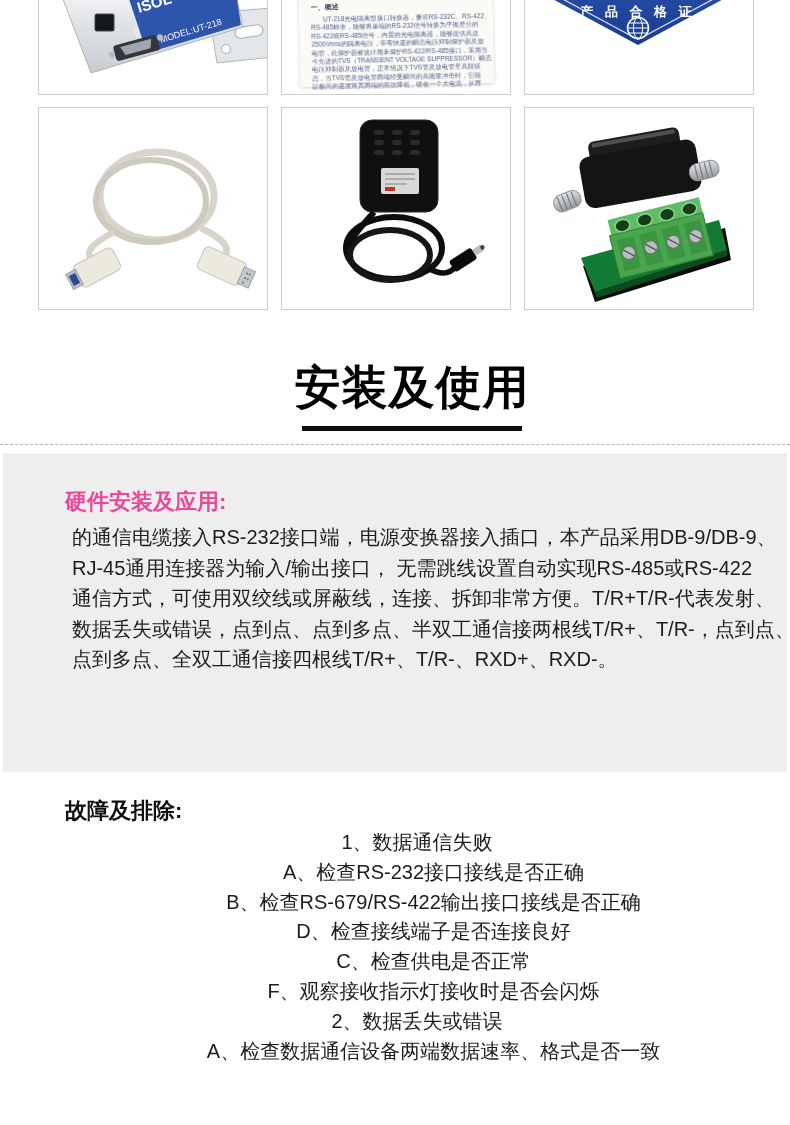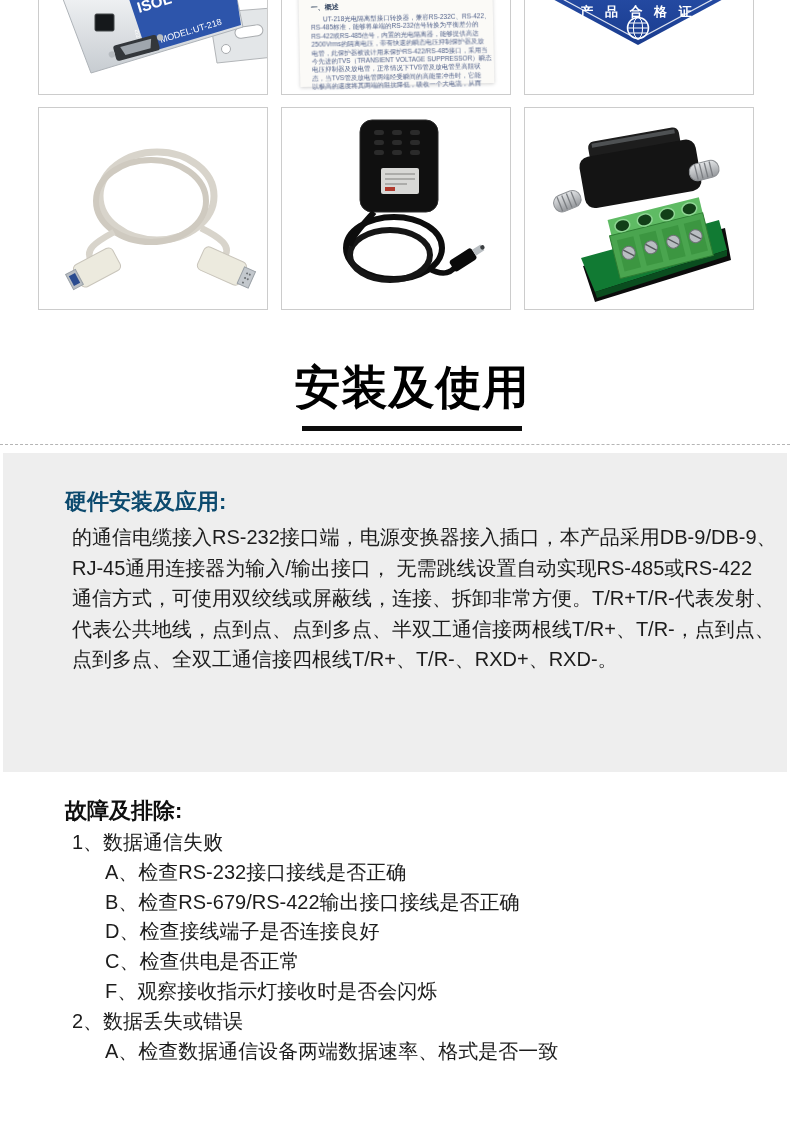--- a/index.html
+++ b/index.html
@@ -21,28 +21,28 @@
               filter:blur(.25px);}
   .paper-line.ind{text-indent:12px;}
   
   .sec-title{position:absolute;left:0;top:357px;width:100%;text-align:center;
              font-size:46px;font-weight:bold;color:#000;letter-spacing:1px;
              transform:translateX(17px);}
   .sec-underline{position:absolute;left:302px;top:426px;width:220px;height:5px;background:#0d0d0d;}
   .dashed-sep{position:absolute;left:0;top:444px;width:100%;height:0;border-top:1px dashed #b5b5b5;}
   
   .gray-panel{position:absolute;left:3px;right:3px;top:453px;height:319px;background:#eeeeee;}
-  .hw-heading{position:absolute;left:65px;top:487px;font-size:22px;font-weight:bold;color:#0c4a6e;}
+  .hw-heading{position:absolute;left:65px;top:487px;font-size:22px;font-weight:bold;color:#ec4899;}
   .hw-text{position:absolute;left:72px;top:522px;width:690px;}
   .hw-line{font-size:20px;line-height:30.5px;height:30.5px;white-space:nowrap;color:#1c1c1c;}
   .hw-line.ind{text-indent:40px;}
   
   .tr-heading{position:absolute;left:65px;top:796px;font-size:22px;font-weight:bold;color:#0f0f0f;}
   .tr-list{position:absolute;left:72px;top:828px;width:690px;}
-  .tr-item{font-size:20px;line-height:29.8px;height:29.8px;white-space:nowrap;color:#1c1c1c;}
+  .tr-item{font-size:20px;line-height:29.8px;height:29.8px;white-space:nowrap;color:#1c1c1c;text-align:center;}
   .tr-item.sub{padding-left:33px;}
 </style>
 </head>
 <body>
 
 <div id="stage">
 
   <div class="cell r1 c1">
     <svg width="228" height="95" viewBox="0 0 228 95">
       <defs>
@@ -239,21 +239,21 @@
   <div class="sec-title">安装及使用</div>
   <div class="sec-underline"></div>
   <div class="dashed-sep"></div>
 
   <div class="gray-panel"></div>
   <div class="hw-heading">硬件安装及应用:</div>
   <div class="hw-text">
     <div class="hw-line">的通信电缆接入RS-232接口端，电源变换器接入插口，本产品采用DB-9/DB-9、</div>
     <div class="hw-line">RJ-45通用连接器为输入/输出接口， 无需跳线设置自动实现RS-485或RS-422</div>
     <div class="hw-line">通信方式，可使用双绞线或屏蔽线，连接、拆卸非常方便。T/R+T/R-代表发射、</div>
-    <div class="hw-line">代表公共地线，点到点、点到多点、半双工通信接两根线T/R+、T/R-，点到点、</div>
+    <div class="hw-line">数据丢失或错误，点到点、点到多点、半双工通信接两根线T/R+、T/R-，点到点、</div>
     <div class="hw-line">点到多点、全双工通信接四根线T/R+、T/R-、RXD+、RXD-。</div>
   </div>
 
   <div class="tr-heading">故障及排除:</div>
   <div class="tr-list">
     <div class="tr-item">1、数据通信失败</div>
     <div class="tr-item sub">A、检查RS-232接口接线是否正确</div>
     <div class="tr-item sub">B、检查RS-679/RS-422输出接口接线是否正确</div>
     <div class="tr-item sub">D、检查接线端子是否连接良好</div>
     <div class="tr-item sub">C、检查供电是否正常</div>

